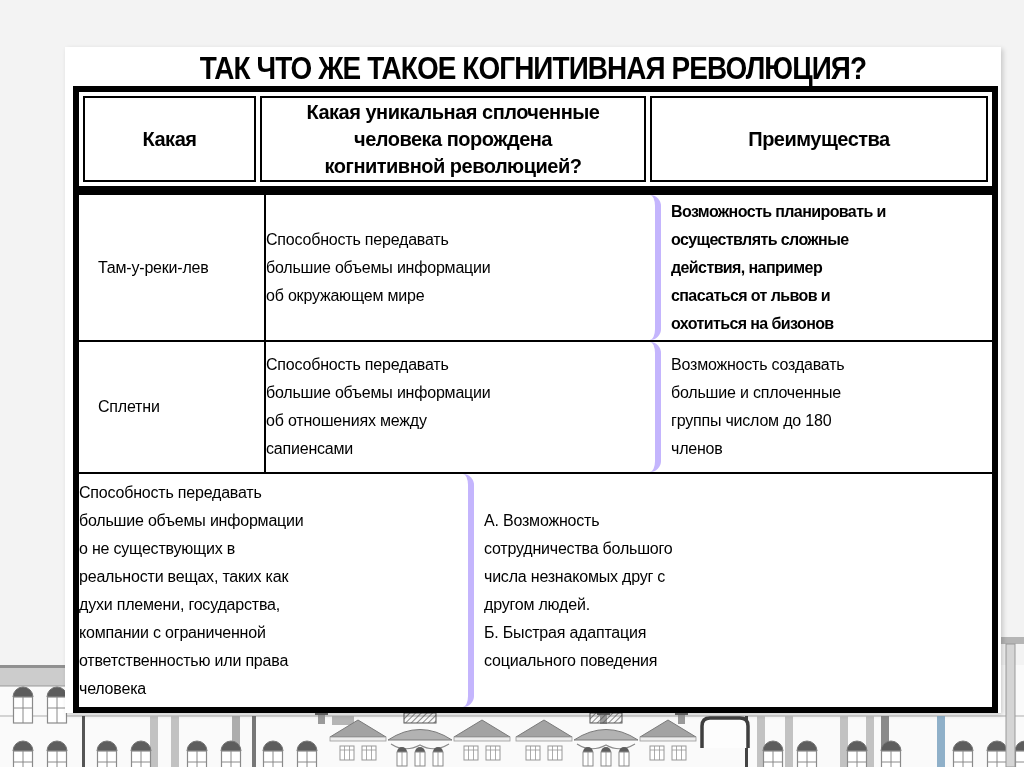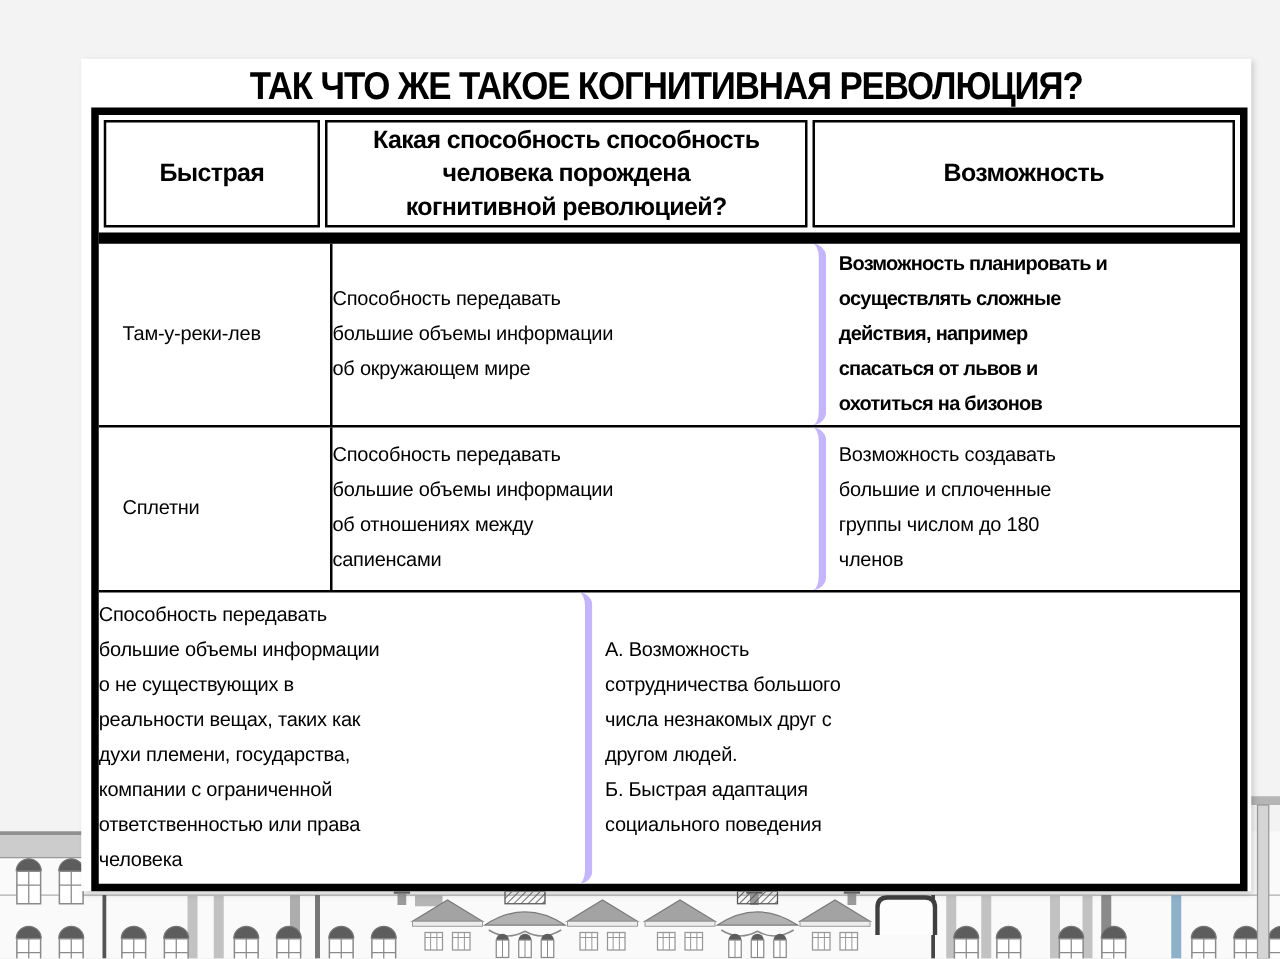--- a/index.html
+++ b/index.html
@@ -135,25 +135,25 @@
 
     <rect x="998" y="7" width="26" height="7" fill="#b5b5b5"></rect>
     <rect x="1006" y="14" width="9" height="123" fill="#d5d5d5" stroke="#999" stroke-width="1"></rect>
   </svg>
 
   <div class="slide">
     <div class="slide-title">ТАК ЧТО ЖЕ ТАКОЕ КОГНИТИВНАЯ РЕВОЛЮЦИЯ?</div>
 
     <div class="ctable">
       <div class="thead">
-        <div class="hcell hc1">Быстрая</div>
-        <div class="hcell hc2">Какая способность способность
+        <div class="hcell hc1">Какая</div>
+        <div class="hcell hc2">Какая уникальная сплоченные
 человека порождена
 когнитивной революцией?</div>
-        <div class="hcell hc3">Возможность</div>
+        <div class="hcell hc3">Преимущества</div>
       </div>
 
       <div class="tbody">
         <div class="brow r1">
           <div class="bcell bc1">Там-у-реки-лев</div>
           <div class="bcell bc2">Способность передавать
 большие объемы информации
 об окружающем мире</div>
           <div class="bcell bc3 bold-cond">Возможность планировать и
 осуществлять сложные

